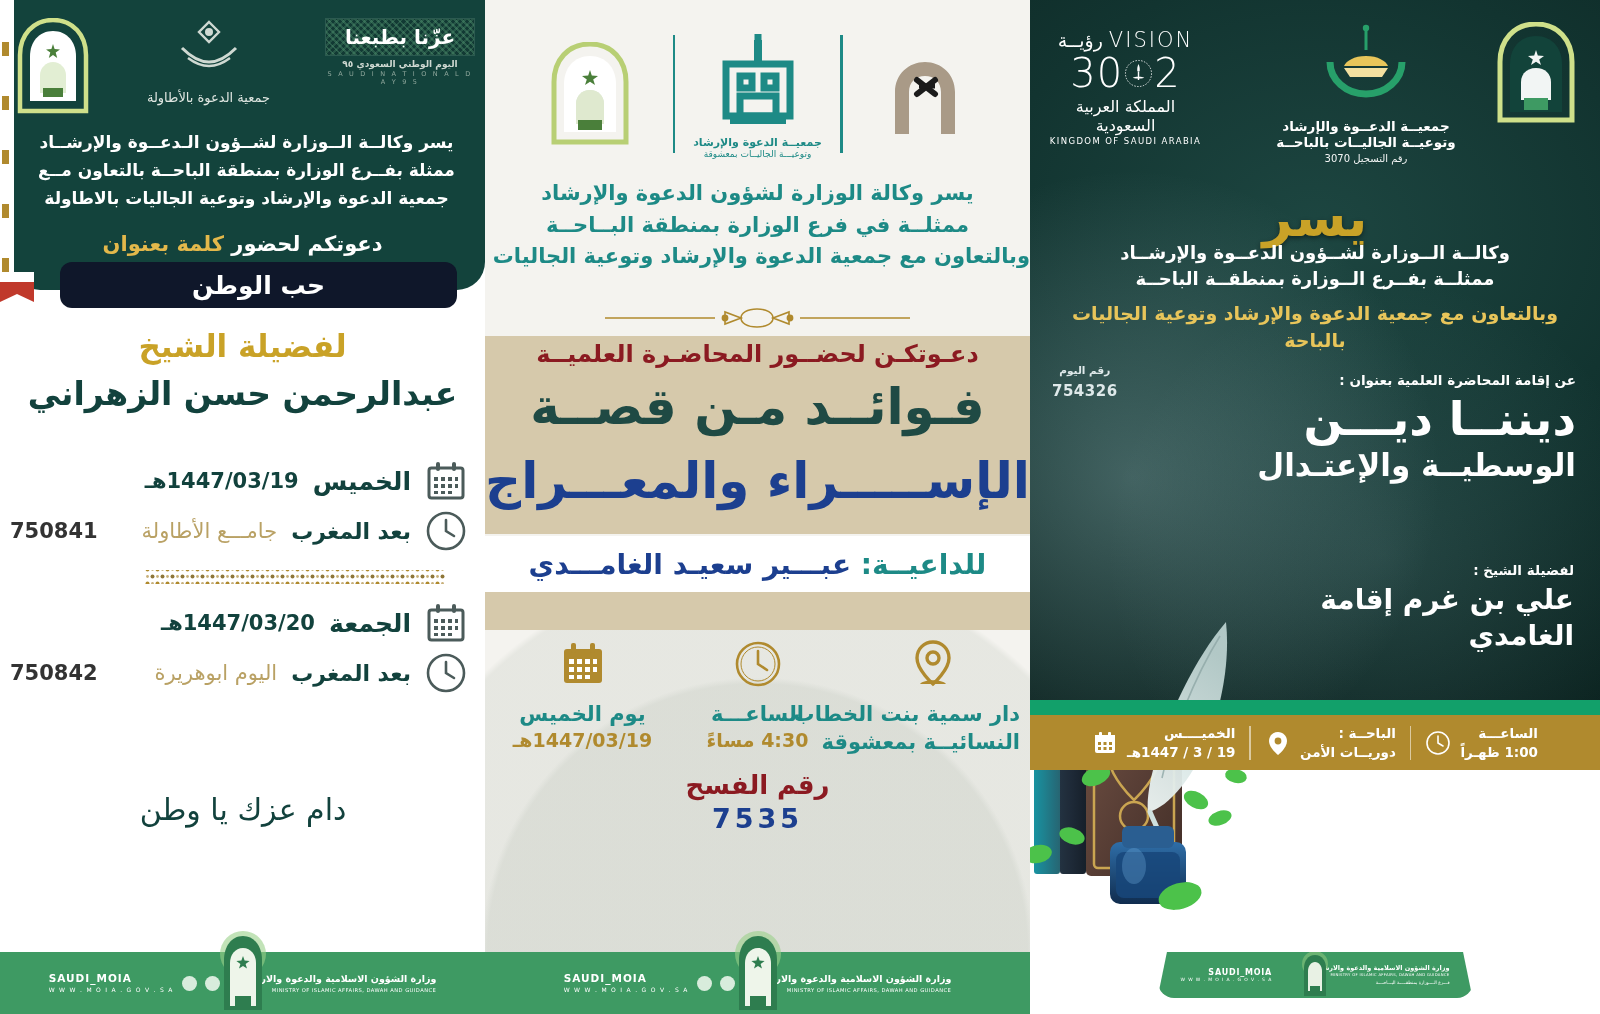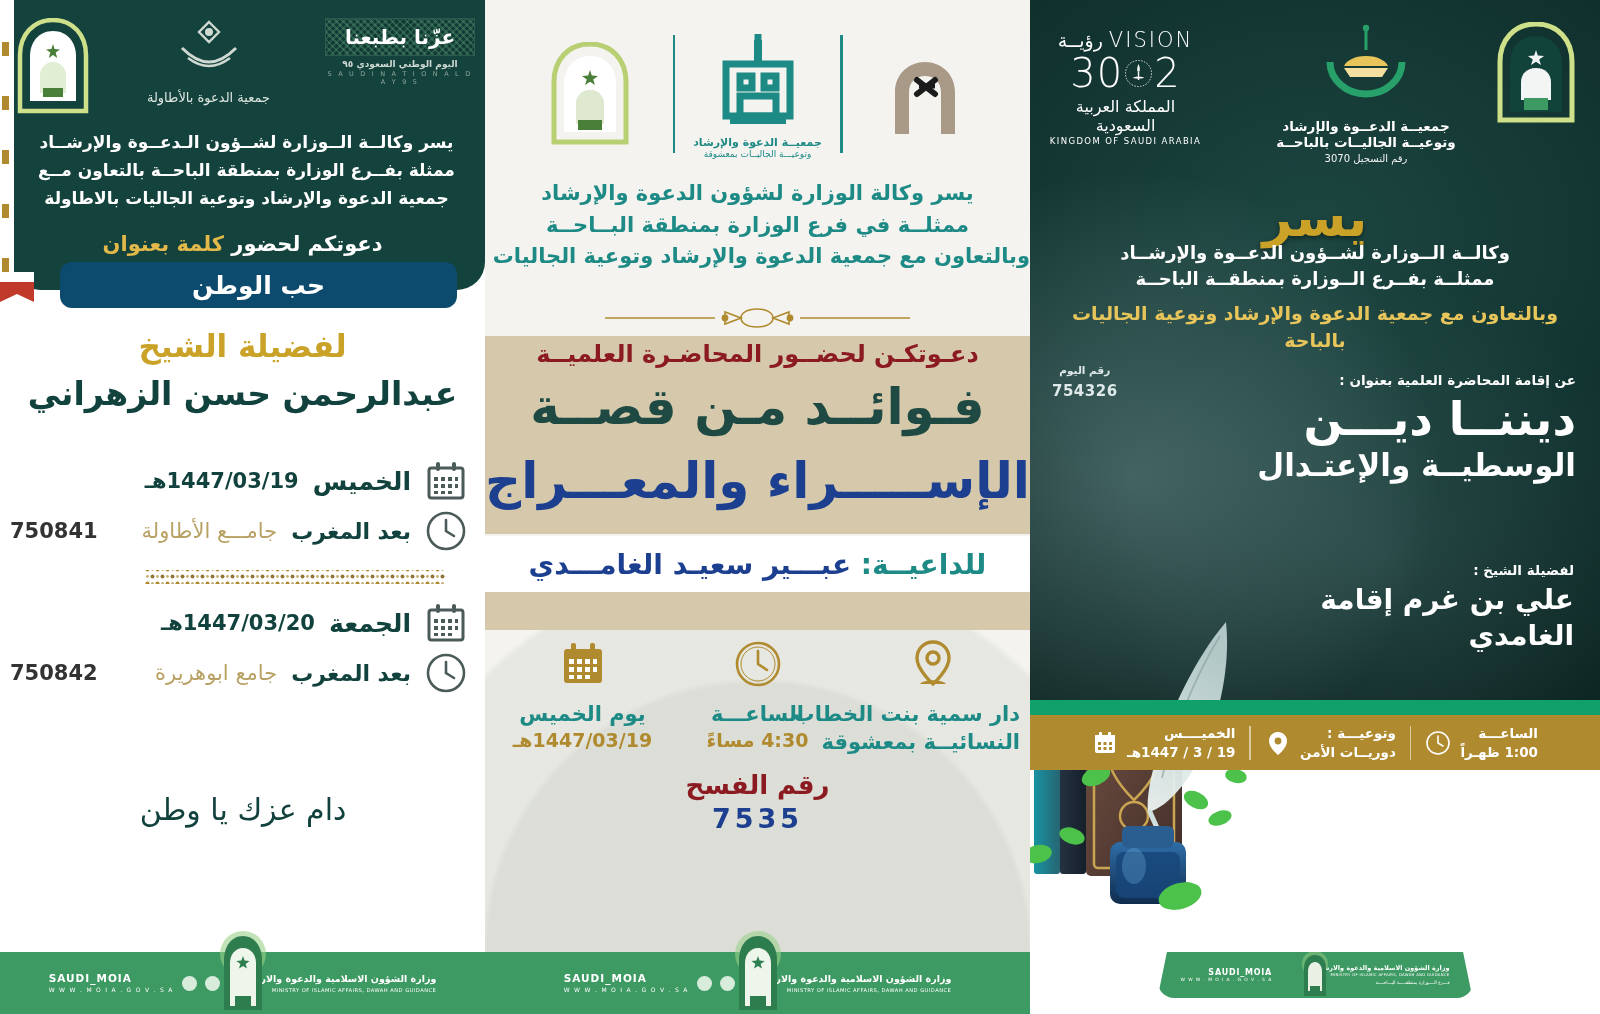--- a/index.html
+++ b/index.html
@@ -183,21 +183,21 @@
   .p3-assoc{ width:150px; text-align:center; }
   .p3-assoc .mk{ width:70px; height:66px; margin:0 auto; }
   .p3-assoc .cap{ color:#dfe6e1; font-size:13px; margin-top:2px; }
   .p3-arch3{ width:78px; height:96px; }
 
   .p3-head{ position:absolute; top:128px; left:26px; right:18px; z-index:4; text-align:center;
             color:#fff; font-size:17px; font-weight:bold; line-height:1.65; }
   .p3-invite{ position:absolute; top:232px; left:0; right:0; z-index:4; text-align:center;
               font-size:21px; font-weight:bold; color:#e3b84b; }
   .p3-invite b{ color:#fff; }
-  .p3-chip{ position:absolute; top:262px; left:60px; right:28px; height:46px; background:#0c4a6e;
+  .p3-chip{ position:absolute; top:262px; left:60px; right:28px; height:46px; background:#0f172a;
             border-radius:12px; z-index:5; display:flex; align-items:center; justify-content:center;
             color:#fff; font-size:25px; font-weight:bold; }
   .p3-flag{ position:absolute; left:0; top:272px; width:34px; height:44px; z-index:6; }
 
   .p3-for{ position:absolute; top:328px; left:0; right:0; text-align:center; z-index:4;
            color:#c9a227; font-size:31px; font-weight:bold; }
   .p3-sheikh{ position:absolute; top:374px; left:0; right:0; text-align:center; z-index:4;
               color:#12423d; font-size:33px; font-weight:bold; }
 
   .p3-rowwrap{ position:absolute; left:0; right:0; top:460px; z-index:4; }
@@ -356,21 +356,21 @@
           <div>1:00 ظهـراً</div>
         </div>
         <svg class="gb-ic" viewBox="0 0 26 26">
           <circle cx="13" cy="13" r="11" fill="none" stroke="#fff" stroke-width="1.6"></circle>
           <path d="M13 6v7l5 3" stroke="#fff" stroke-width="1.6" fill="none" stroke-linecap="round"></path>
         </svg>
       </div>
       <div class="gb-sep"></div>
       <div class="gb-item">
         <div class="gb-txt">
-          <div>وتوعيـــة :</div>
+          <div>الباحــة :</div>
           <div>دوريــات الأمن</div>
         </div>
         <svg class="gb-ic" viewBox="0 0 26 26">
           <path d="M13 2c-5 0-9 4-9 9 0 7 9 14 9 14s9-7 9-14c0-5-4-9-9-9z" fill="#fff"></path>
           <circle cx="13" cy="11" r="3.4" fill="#b08a2e"></circle>
         </svg>
       </div>
       <div class="gb-sep"></div>
       <div class="gb-item">
         <div class="gb-txt">
@@ -700,21 +700,21 @@
         </svg>
         <span class="day">الجمعة</span>
         <span class="date">1447/03/20هـ</span>
       </div>
       <div class="p3-row">
         <svg class="ic" viewBox="0 0 42 42">
           <circle cx="21" cy="21" r="18" fill="none" stroke="#4b5b5a" stroke-width="2.6"></circle>
           <path d="M21 10v11l8 5" stroke="#4b5b5a" stroke-width="2.6" fill="none" stroke-linecap="round"></path>
         </svg>
         <span class="when">بعد المغرب</span>
-        <span class="place">جامع ابوهريرة</span>
+        <span class="place">اليوم ابوهريرة</span>
         <span class="num">750842</span>
       </div>
     </div>
 
     <div class="p3-slogan">
       <svg viewBox="0 0 210 74">
         <text x="105" y="50" text-anchor="middle" font-size="30" fill="#12423d" font-family="'DejaVu Sans',sans-serif">دام عزك يا وطن</text>
       </svg>
     </div>
 

